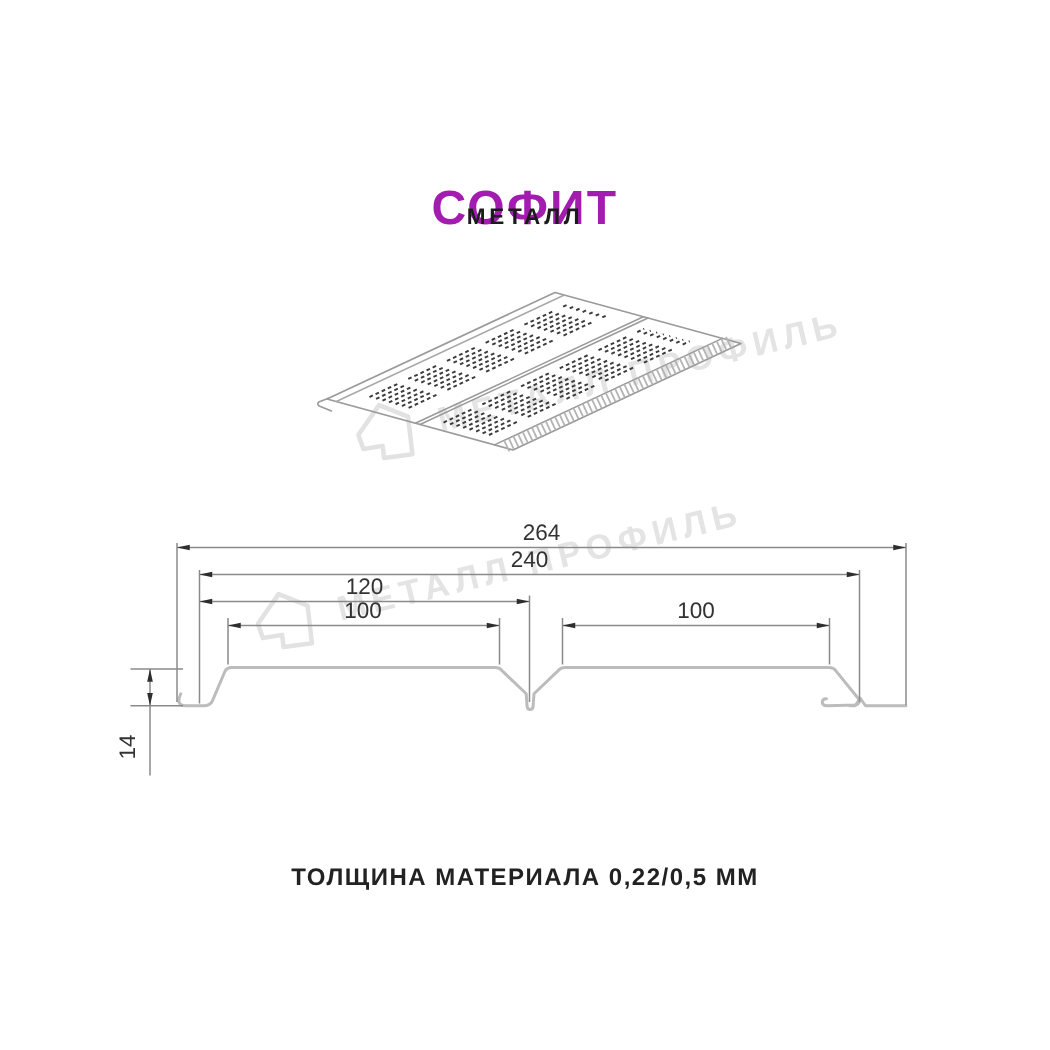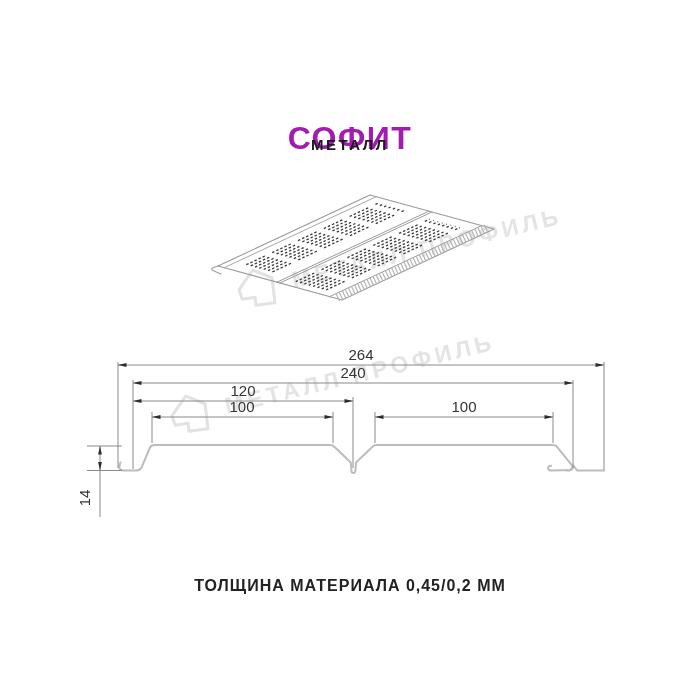--- a/index.html
+++ b/index.html
@@ -169,14 +169,14 @@
       </g>
 
       <g>
         <path d="M100,446 L98.1,454.5 L101.9,454.5 Z" fill="#2e2e2e"></path>
         <path d="M100,470.5 L98.1,462 L101.9,462 Z" fill="#2e2e2e"></path>
         <text x="90" y="498" text-anchor="middle" font-size="15" fill="#333" transform="rotate(-90 90 498)">14</text>
       </g>
     </g>
   </svg>
 
-  <div class="footer-note">ТОЛЩИНА МАТЕРИАЛА 0,45/0,2 ММ</div>
+  <div class="footer-note">ТОЛЩИНА МАТЕРИАЛА 0,22/0,5 ММ</div>
 </div>
 
 </body></html>

